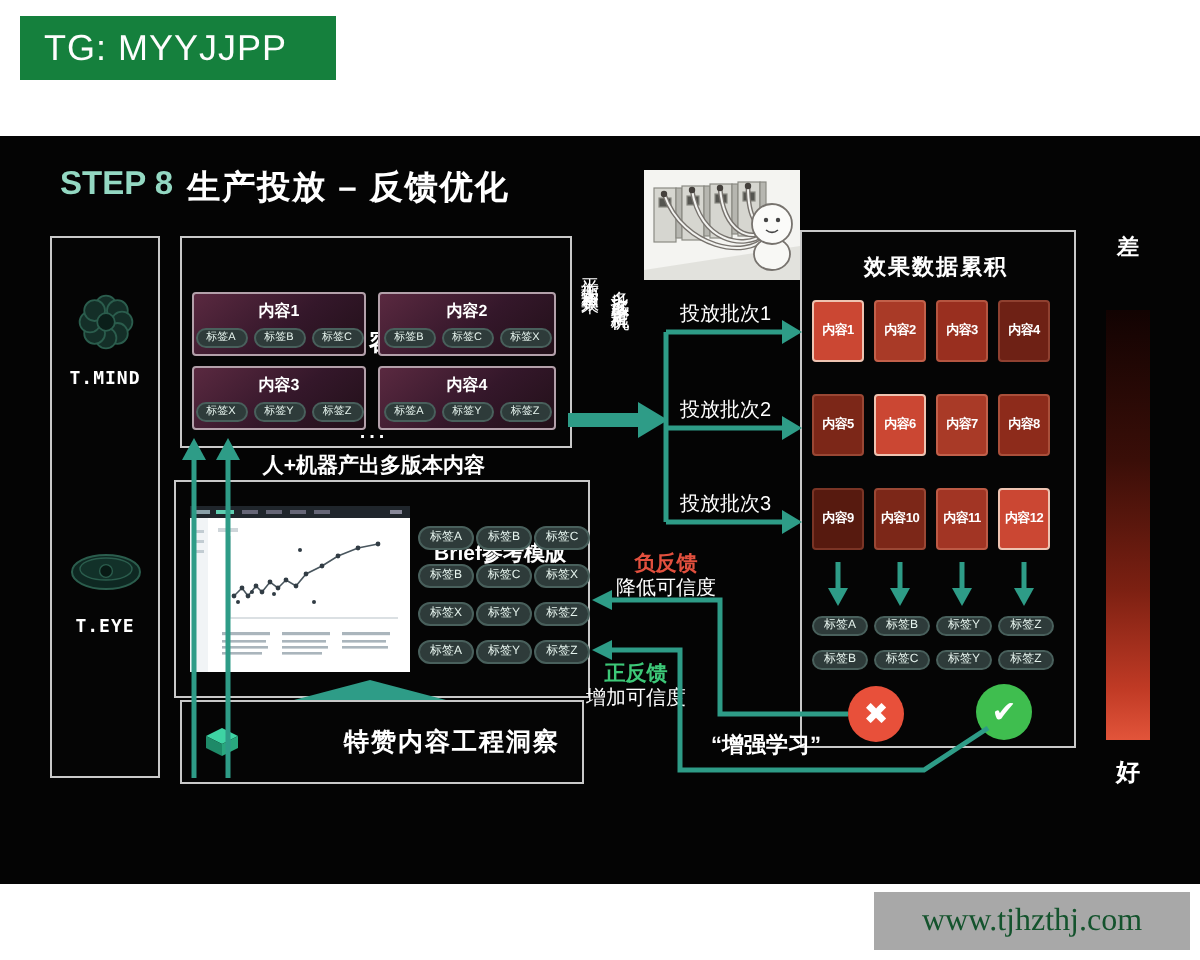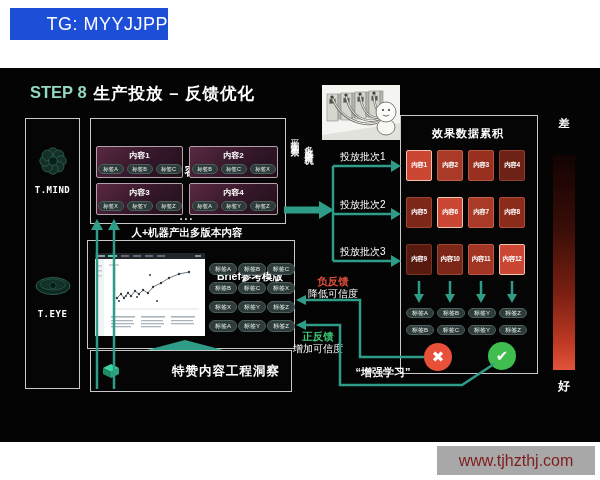--- a/index.html
+++ b/index.html
@@ -2,24 +2,24 @@
 <html><head>
 <meta charset="utf-8">
 <style>
   html,body{margin:0;padding:0;}
   body{
     width:600px;height:480px;position:relative;background:#ffffff;
     font-family:"Liberation Sans","DejaVu Sans",sans-serif;overflow:hidden;
   }
   .abs{position:absolute;}
   
-  .tg-badge{left:10px;top:8px;width:146px;height:32px;background:#1d4ed8;
-    color:#fdfdfd;font-size:18px;line-height:32px;padding-left:12px;letter-spacing:.5px;text-align:right;}
+  .tg-badge{left:10px;top:8px;width:146px;height:32px;background:#15803d;
+    color:#fdfdfd;font-size:18px;line-height:32px;padding-left:12px;letter-spacing:.5px;}
   .url-badge{left:437px;top:446px;width:158px;height:29px;background:#a8a8a8;
-    color:#7f1d1d;font-size:16px;line-height:29px;text-align:center;}
+    color:#14532d;font-size:16px;line-height:29px;text-align:center;font-family:Liberation Serif, serif;}
   
   .canvas{left:0;top:68px;width:600px;height:374px;background:#040404;}
   
   .main-title{left:30px;top:83px;display:flex;gap:7px;font-size:16.5px;font-weight:bold;}
   .main-title .step{color:#93d8c2;}
   .main-title .ttl{color:#ffffff;letter-spacing:1px;}
   
   .panel{border:1px solid #c9c9c9;background:#050505;}
   
   .sidebar{left:25px;top:118px;width:53px;height:269px;}

